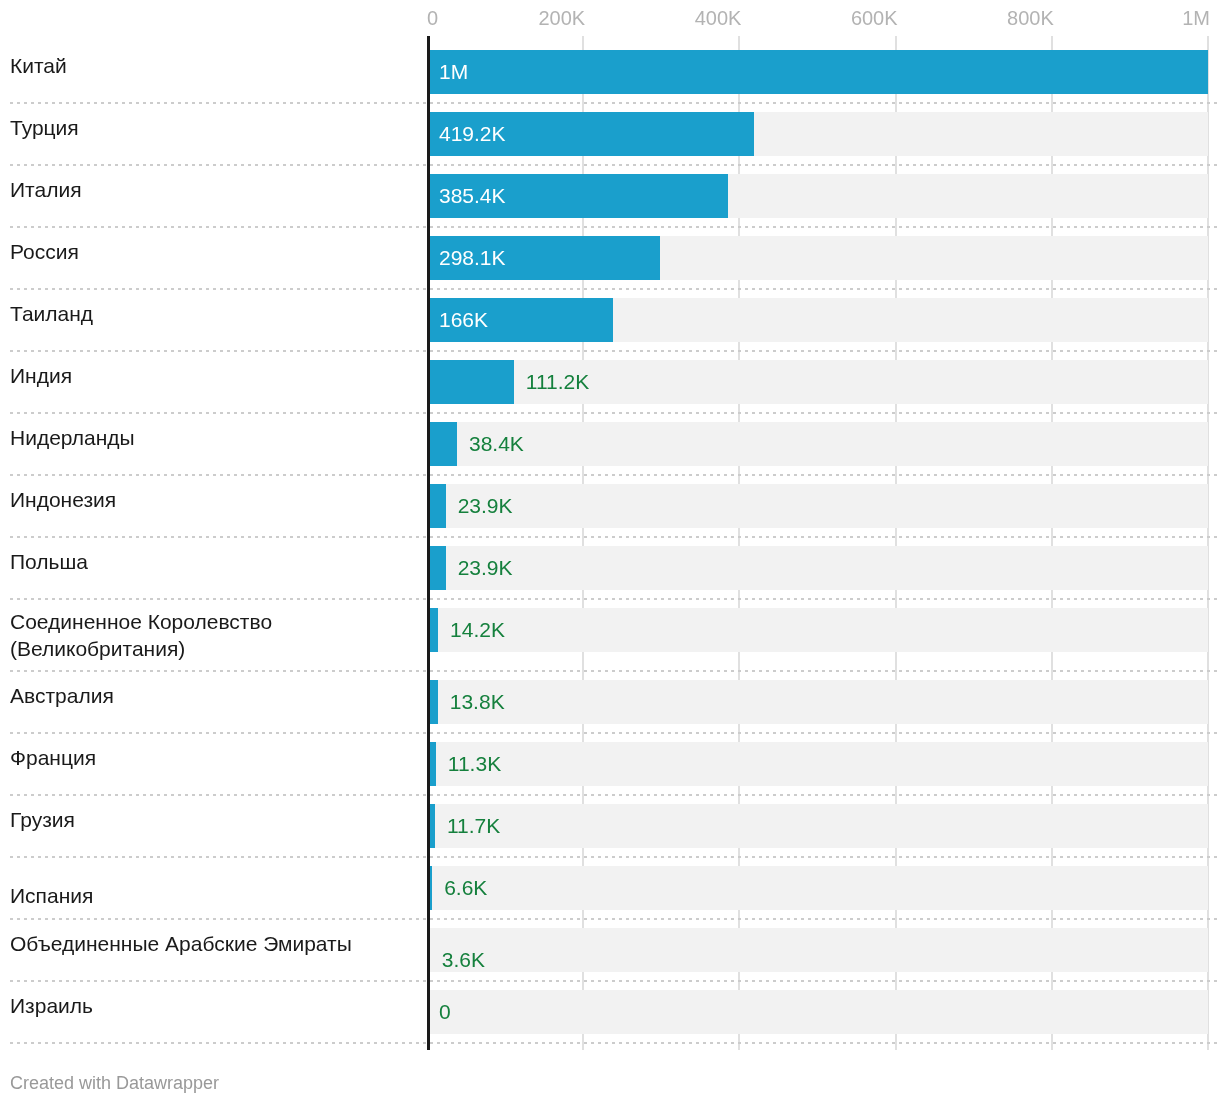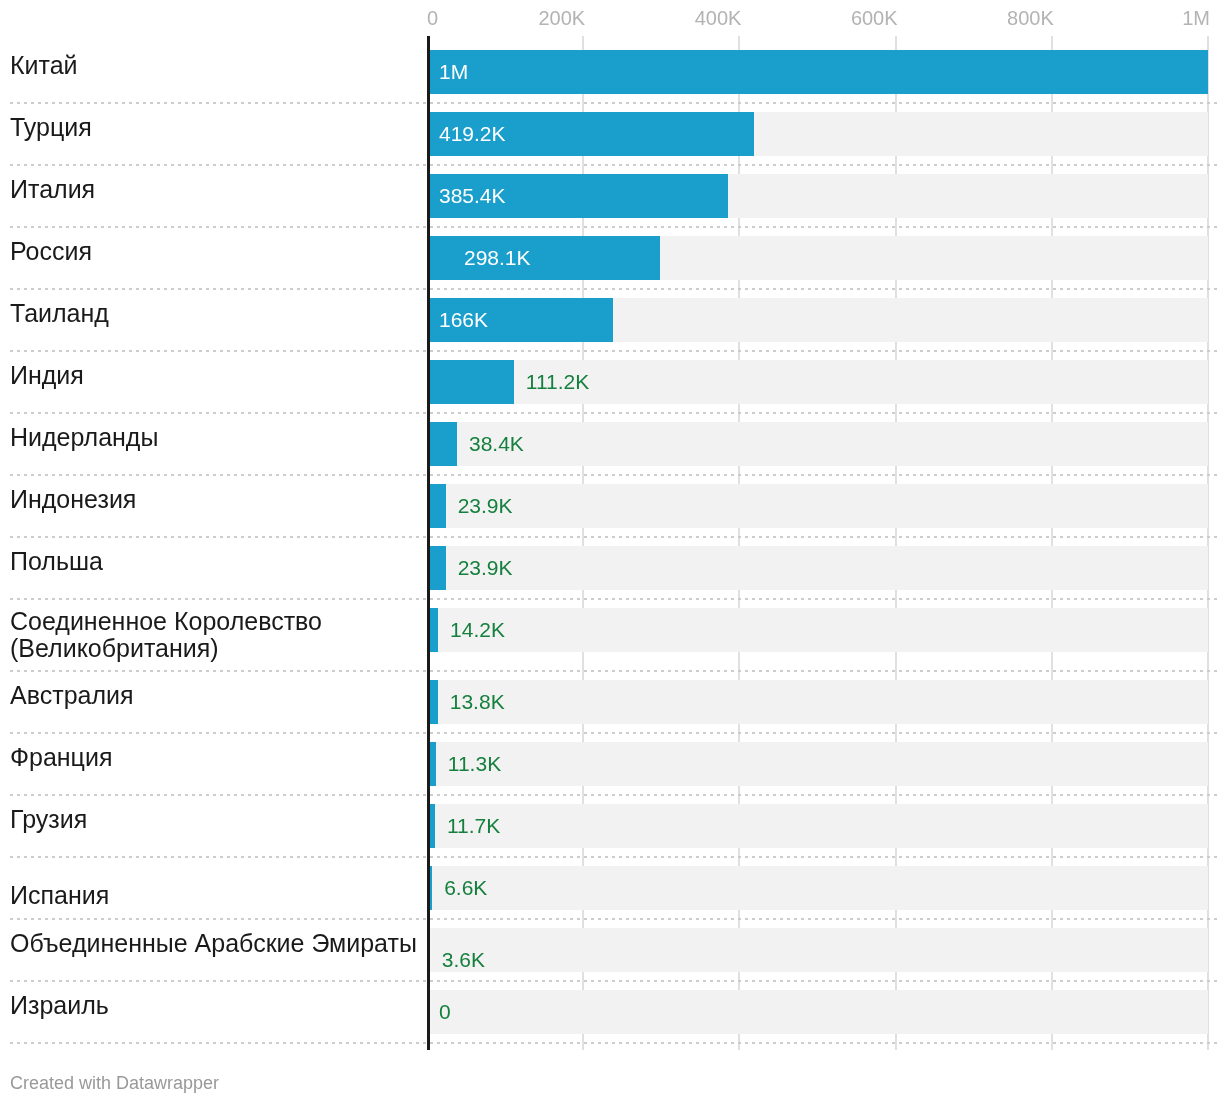--- a/index.html
+++ b/index.html
@@ -79,21 +79,21 @@
       to right,
       #cccccc 0px, #cccccc 3px,
       rgba(255,255,255,0) 3px, rgba(255,255,255,0) 7px
     );
   }
 
   .row-label {
     position: absolute;
     left: 10px;
     width: 410px;
-    font-size: 25px;
+    font-size: 21px;
     color: #1a1a1a;
     line-height: 27px;
     white-space: pre-line;
   }
 
   .bar-track {
     position: absolute;
     left: 427px;
     width: 781px;
     background: #f2f2f2;
@@ -169,21 +169,21 @@
         <div class="row-label" style="top: 10px;">Италия</div>
         <div class="bar-track" style="top: 8px; height: 44px;"></div>
         <div class="bar" style="top: 8px; height: 44px; width: 300.997px;"></div>
         <div class="bar-value inside" style="top: 19px; left: 439px;">385.4K</div>
         <div class="row-sep"></div>
       </div>
       <div class="row" style="top: 192px; height: 62px;">
         <div class="row-label" style="top: 10px;">Россия</div>
         <div class="bar-track" style="top: 8px; height: 44px;"></div>
         <div class="bar" style="top: 8px; height: 44px; width: 232.816px;"></div>
-        <div class="bar-value inside" style="top: 19px; left: 464px;">298.1K</div>
+        <div class="bar-value inside" style="top: 19px; left: 439px;">298.1K</div>
         <div class="row-sep"></div>
       </div>
       <div class="row" style="top: 254px; height: 62px;">
         <div class="row-label" style="top: 10px;">Таиланд</div>
         <div class="bar-track" style="top: 8px; height: 44px;"></div>
         <div class="bar" style="top: 8px; height: 44px; width: 185.878px;"></div>
         <div class="bar-value inside" style="top: 19px; left: 439px;">166K</div>
         <div class="row-sep"></div>
       </div>
       <div class="row" style="top: 316px; height: 62px;">

